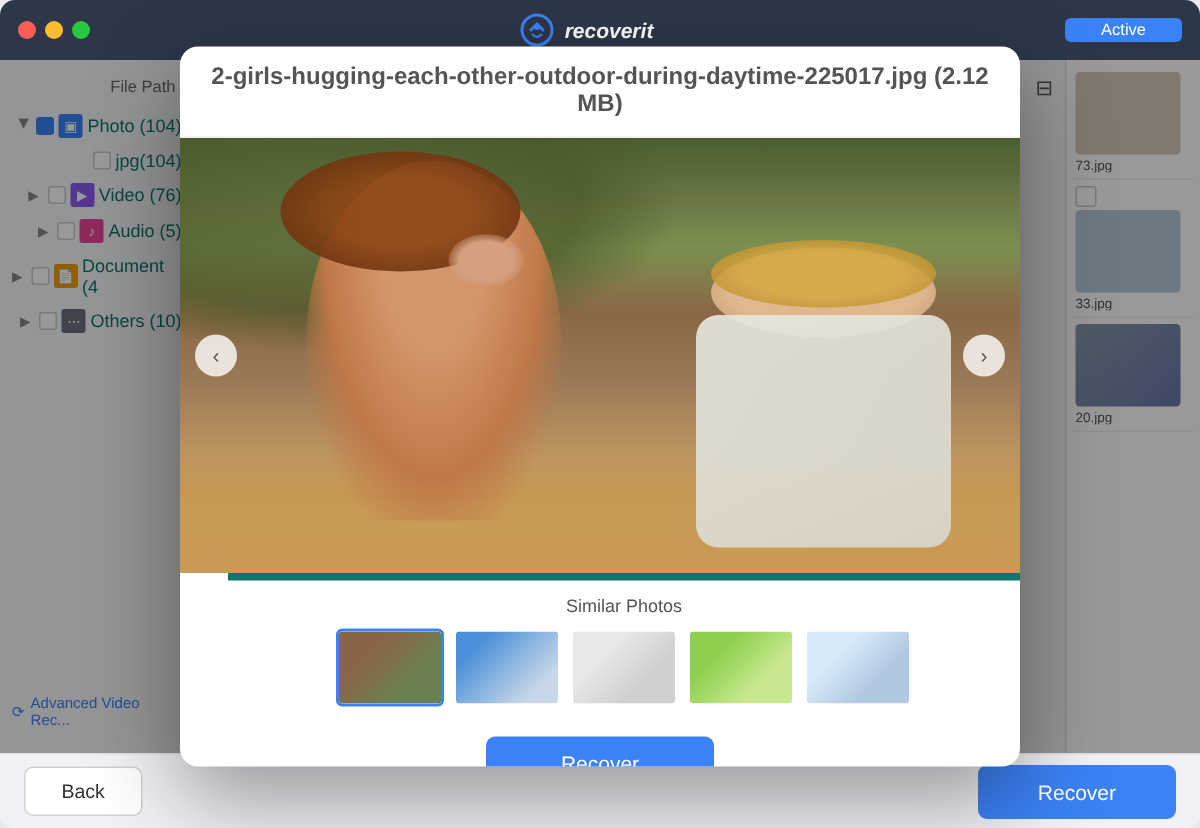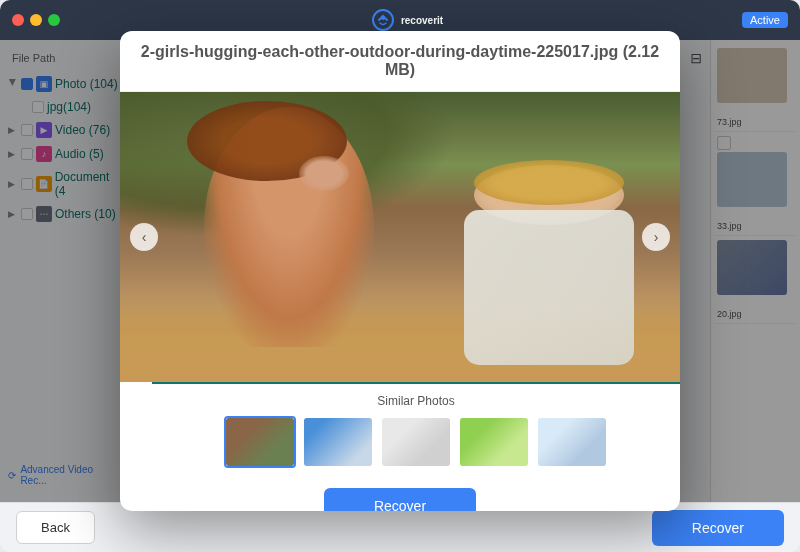--- a/index.html
+++ b/index.html
@@ -55,48 +55,50 @@
       display: flex;
       align-items: center;
       gap: 6px;
     }
     .logo-icon {
       width: 24px;
       height: 24px;
     }
     .logo-text {
       color: white;
-      font-size: 10px;
+      font-size: 14px;
       font-weight: 600;
+      font-style: italic;
     }
     .active-badge {
       background: #3b82f6;
       color: white;
       font-size: 11px;
-      padding: 2px 8px;
+      padding: 2px 24px;
       border-radius: 4px;
       margin-left: auto;
     }
 
     
     .main-content {
       flex: 1;
       display: flex;
       overflow: hidden;
     }
 
     
     .sidebar {
       width: 130px;
       background: #f7f8fa;
       border-right: 1px solid #e0e0e0;
       display: flex;
       flex-direction: column;
       padding: 8px 0;
       flex-shrink: 0;
+      align-items: flex-end;
     }
     .sidebar-header {
       font-size: 11px;
       color: #666;
       padding: 4px 12px 8px;
       font-weight: 500;
     }
     .tree-item {
       display: flex;
       align-items: center;
@@ -229,21 +231,21 @@
       display: flex;
       align-items: center;
       justify-content: center;
       font-size: 9px;
       color: #999;
     }
 
     .file-name-small {
       font-size: 9px;
       color: #555;
-      margin-top: 14px;
+      margin-top: 2px;
       overflow: hidden;
       text-overflow: ellipsis;
       white-space: nowrap;
       width: 70px;
     }
 
     
     .modal-backdrop {
       position: absolute;
       top: 40px;
@@ -306,21 +308,21 @@
       cursor: pointer;
       font-size: 14px;
       color: #555;
       z-index: 2;
     }
     .nav-arrow-left { left: 10px; }
     .nav-arrow-right { right: 10px; }
 
     .similar-photos-section {
       padding: 10px 16px;
-      border-top: 2px solid #0f766e;
+      border-top: 5px solid #0f766e;
       margin-left: 32px;
     }
 
     .similar-label {
       font-size: 12px;
       color: #555;
       text-align: center;
       margin-bottom: 8px;
     }
 

